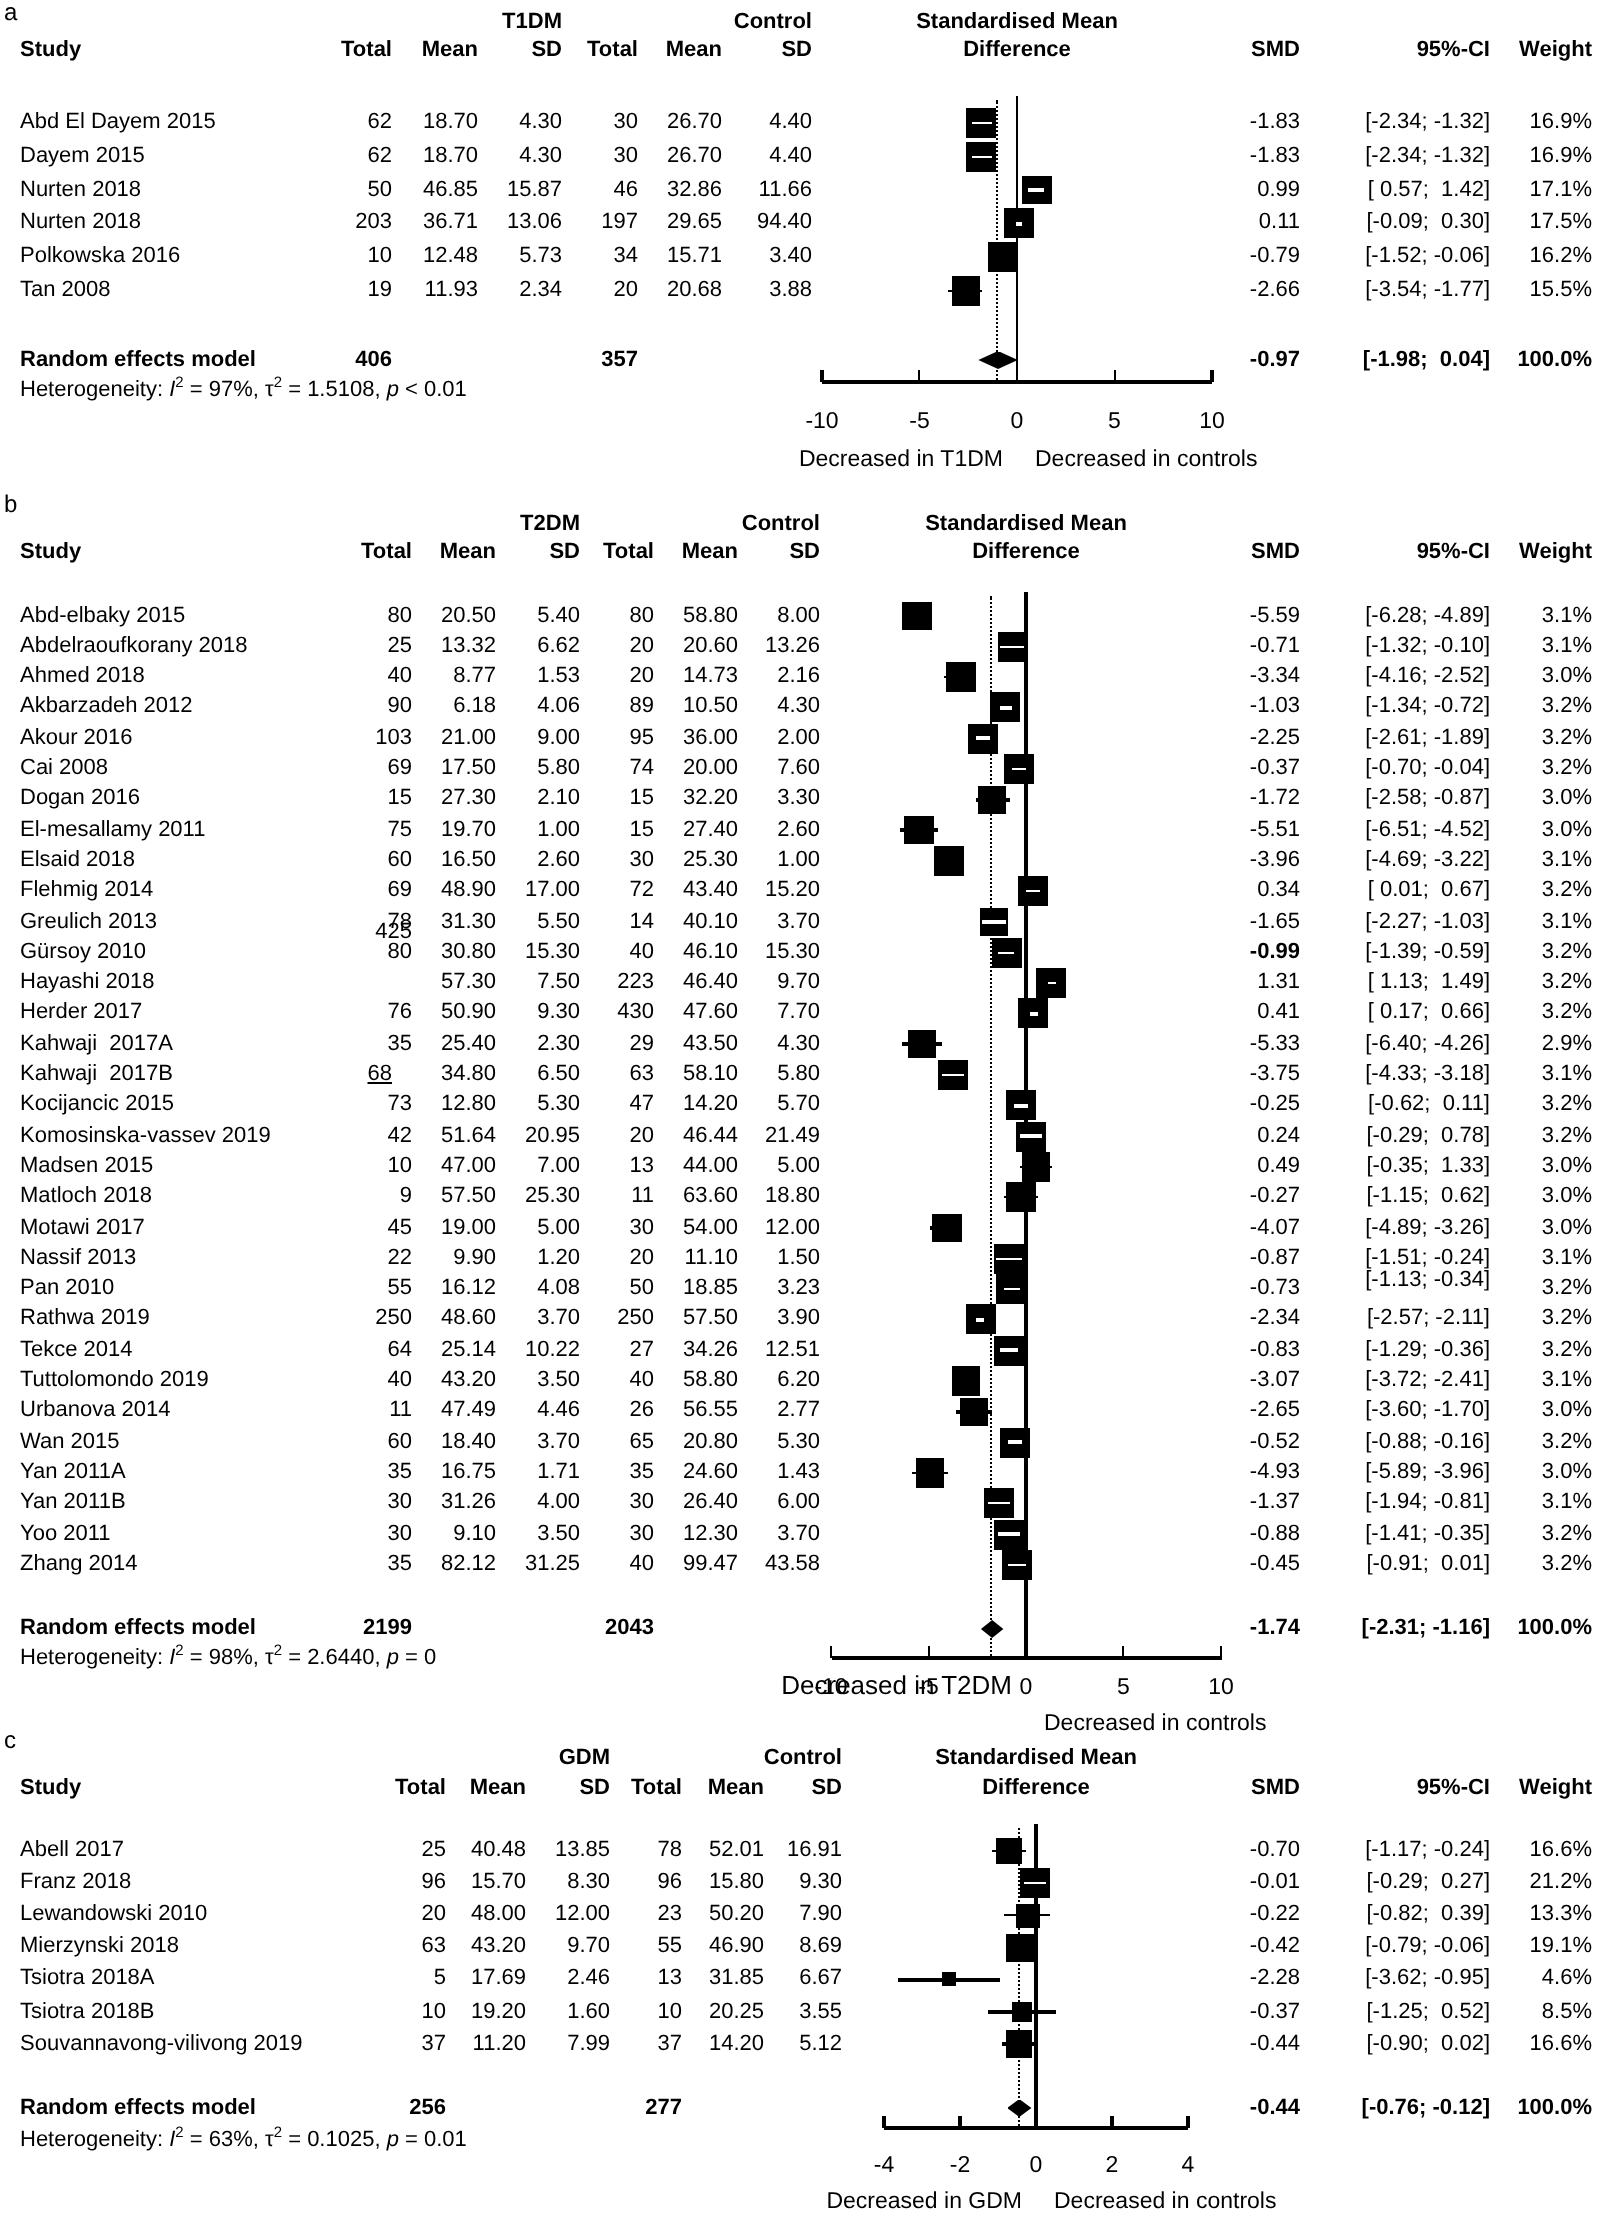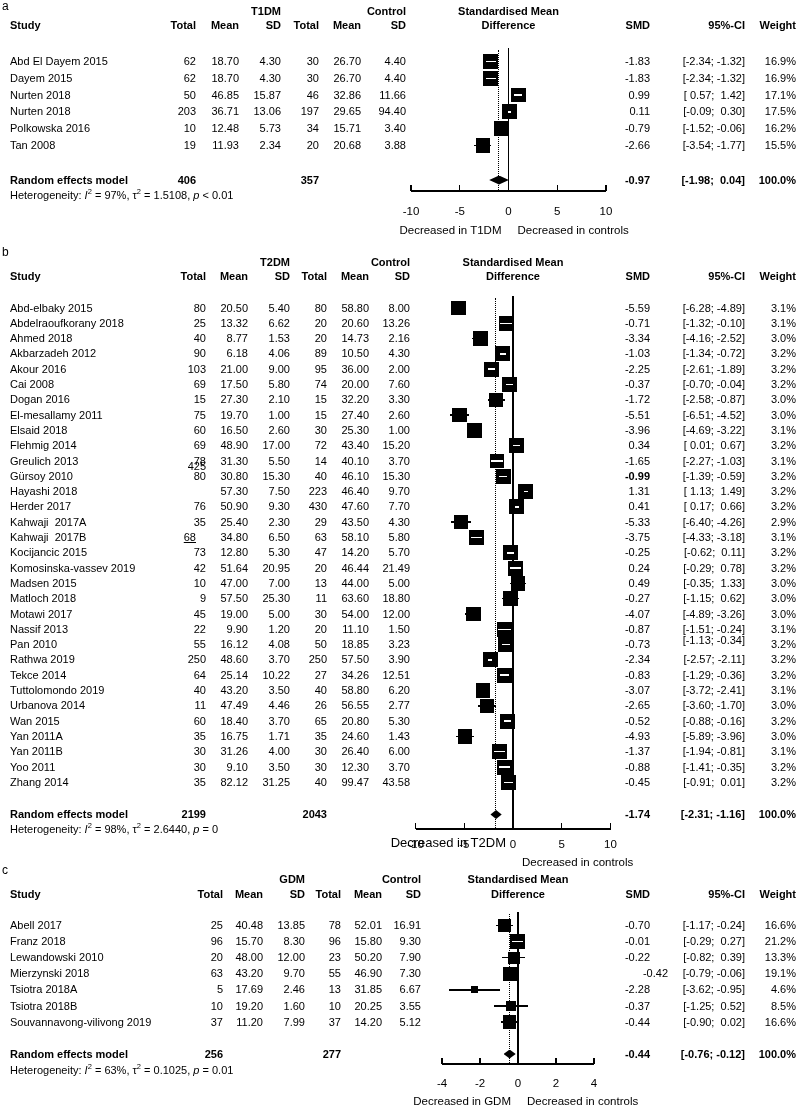--- a/index.html
+++ b/index.html
@@ -631,22 +631,22 @@
     <div class="t" style="right: 55px; top: 951.2px;">[-0.82;  0.39]</div>
     <div class="t" style="right: 4px; top: 951.2px;">13.3%</div>
     <div class="wh" style="left: 502.42px; width: 22.99px; top: 956.95px;"></div>
     <div class="sq" style="left: 507.88px; top: 951.76px; width: 11.8809px; height: 11.8809px;"></div>
     <div class="t" style="left: 10px; top: 967.3px;">Mierzynski 2018</div>
     <div class="t" style="right: 577px; top: 967.3px;">63</div>
     <div class="t" style="right: 537px; top: 967.3px;">43.20</div>
     <div class="t" style="right: 495px; top: 967.3px;">9.70</div>
     <div class="t" style="right: 459px; top: 967.3px;">55</div>
     <div class="t" style="right: 418px; top: 967.3px;">46.90</div>
-    <div class="t" style="right: 379px; top: 967.3px;">7.30</div>
-    <div class="t" style="right: 132px; top: 967.3px;">-0.42</div>
+    <div class="t" style="right: 379px; top: 967.3px;">8.69</div>
+    <div class="t" style="right: 150px; top: 967.3px;">-0.42</div>
     <div class="t" style="right: 55px; top: 967.3px;">[-0.79; -0.06]</div>
     <div class="t" style="right: 4px; top: 967.3px;">19.1%</div>
     <div class="wh" style="left: 502.99px; width: 13.87px; top: 973.05px;"></div>
     <div class="sq" style="left: 502.901px; top: 966.681px; width: 14.2377px; height: 14.2377px;"></div>
     <div class="t" style="left: 10px; top: 983.4px;">Tsiotra 2018A</div>
     <div class="t" style="right: 577px; top: 983.4px;">5</div>
     <div class="t" style="right: 537px; top: 983.4px;">17.69</div>
     <div class="t" style="right: 495px; top: 983.4px;">2.46</div>
     <div class="t" style="right: 459px; top: 983.4px;">13</div>
     <div class="t" style="right: 418px; top: 983.4px;">31.85</div>

